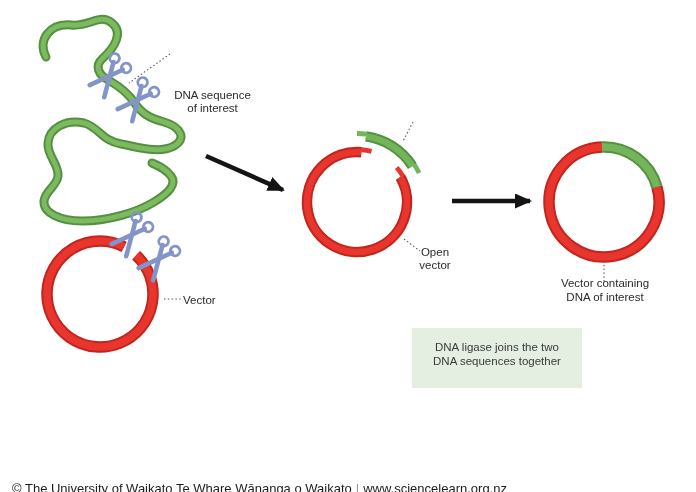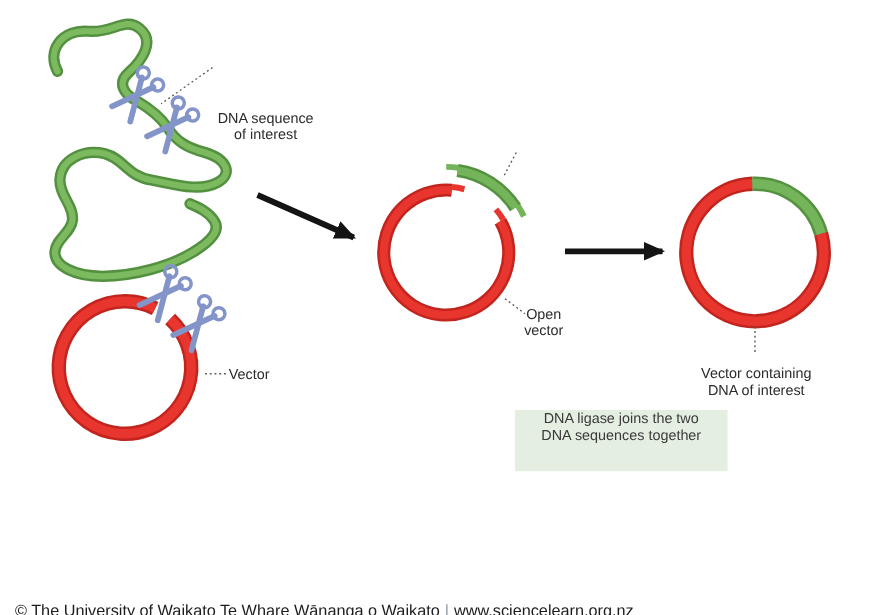--- a/index.html
+++ b/index.html
@@ -112,24 +112,24 @@
 
   <div class="label" style="left:150px;top:44px;width:125px;margin-top:45px;">DNA sequence
 of interest</div>
 
 
   <div class="label" style="left:183px;top:294px;width:70px;text-align:left;">Vector</div>
 
   <div class="label" style="left:395px;top:246px;width:80px;">Open
 vector</div>
 
-  <div class="label" style="left:524px;top:292px;width:162px;line-height:14px;">Vector containing
+  <div class="label" style="left:524px;top:276px;width:162px;line-height:14px;">Vector containing
 DNA of interest</div>
 
 
-  <div class="caption" style="left:412px;top:328px;width:170px;height:49px;padding-top:0;">DNA ligase joins the two
+  <div class="caption" style="left:412px;top:328px;width:170px;height:60px;padding-top:12px;">DNA ligase joins the two
 DNA sequences together</div>
 
   <div class="footer">
     <span>© The University of Waikato Te Whare Wānanga o Waikato</span><span class="sep">|</span><span>www.sciencelearn.org.nz</span>
   </div>
 
 </div>
 
 </body></html>

